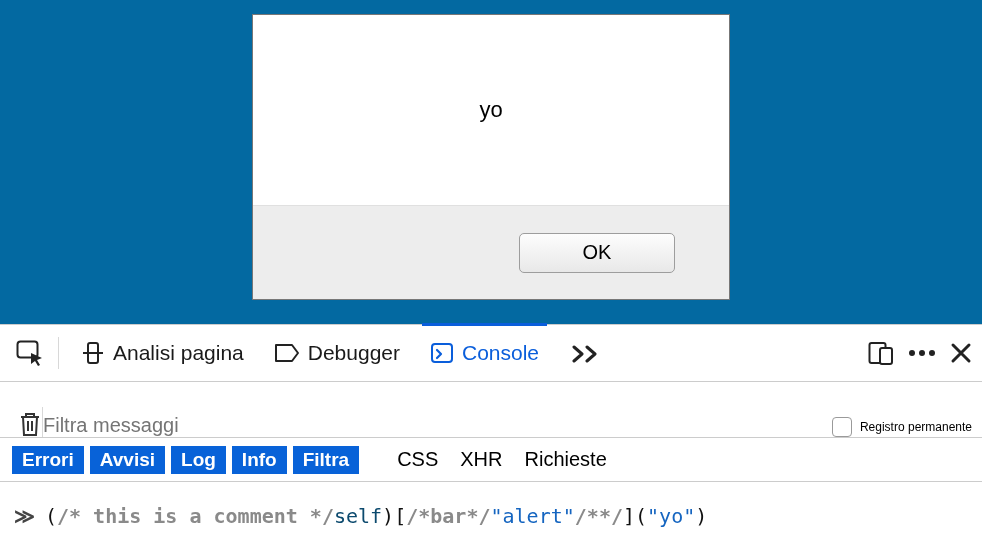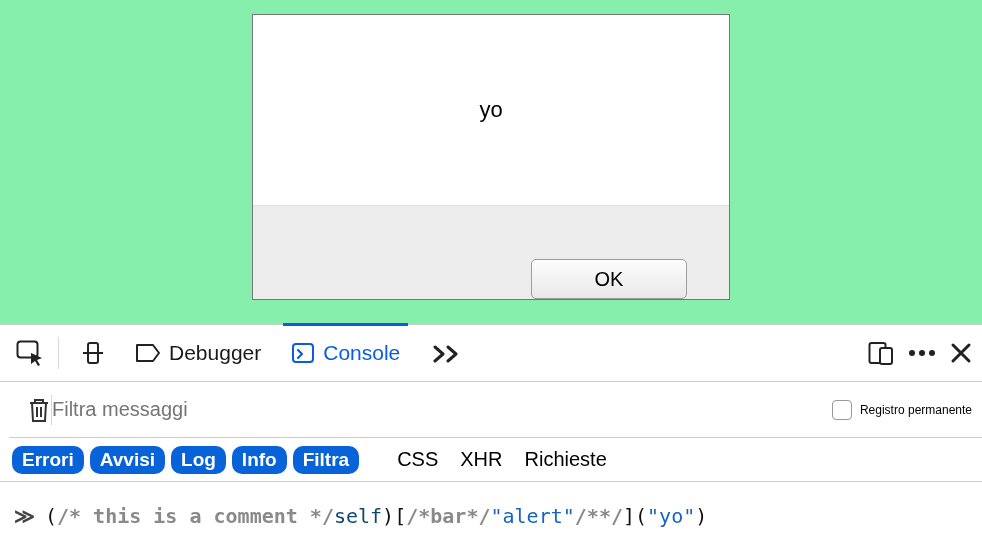--- a/index.html
+++ b/index.html
@@ -10,21 +10,21 @@
   font-size: 15px;
   overflow: hidden;
   display: flex;
   flex-direction: column;
   background: #fff;
 }
 
 
 .content-area {
   height: 324px;
-  background: #86efac;
+  background: #0369a1;
   position: relative;
   display: flex;
   justify-content: center;
   align-items: flex-start;
 }
 .alert-dialog {
   width: 478px;
   height: 286px;
   margin-top: 14px;
   background: #fff;
@@ -39,22 +39,22 @@
   justify-content: center;
   font-size: 22px;
   color: #000;
 }
 .alert-footer {
   height: 94px;
   background: #ededed;
   border-top: 1px solid #e0e0e0;
   display: flex;
   justify-content: flex-end;
-  align-items: flex-end;
-  padding-right: 42px;
+  align-items: center;
+  padding-right: 54px;
 }
 .alert-ok {
   width: 156px;
   height: 40px;
   background: linear-gradient(#fdfdfd, #e8e8e8);
   border: 1px solid #9d9d9d;
   border-radius: 5px;
   font-size: 20px;
   cursor: pointer;
 }
@@ -101,23 +101,22 @@
 
 
 .ico { display: inline-flex; align-items: center; justify-content: center; }
 .ico svg { display: block; }
 
 
 .filterbar {
   height: 56px;
   border-bottom: 1px solid #ccc;
   display: flex;
-  align-items: center;
+  align-items: flex-end;
   padding: 0 10px 0 18px;
-  margin-left: 9px;
 }
 .filter-input {
   flex: 1;
   border: none;
   font-size: 20px;
   color: #555;
   outline: none;
   background: transparent;
 }
 .persist {
@@ -141,21 +140,21 @@
   align-items: center;
   padding: 0 12px;
   gap: 6px;
 }
 .pill {
   background: #0862d8;
   color: #fff;
   font-size: 19px;
   font-weight: 600;
   padding: 3px 10px;
-  border-radius: 10px;
+  border-radius: 0;
   cursor: pointer;
 }
 .pill-gap { width: 18px; }
 .plain {
   font-size: 20px;
   color: #000000;
   padding: 2px 8px;
   cursor: pointer;
 }
 
@@ -195,20 +194,21 @@
       </svg>
   </span>
   <span class="sep"></span>
   <div class="tab">
     <span class="ico">
       <svg width="24" height="24" viewBox="0 0 24 24">
           <rect x="7" y="2" width="10" height="20" rx="2" fill="none" stroke="#222" stroke-width="2"></rect>
           <line x1="2" y1="12" x2="22" y2="12" stroke="#222" stroke-width="2"></line>
         </svg>
     </span>
+    <span>Analisi pagina</span>
   </div>
   <div class="tab">
     <span class="ico">
       <svg width="26" height="20" viewBox="0 0 26 20">
           <path d="M2 2 H18 L24 10 L18 18 H2 Z" fill="none" stroke="#222" stroke-width="2" stroke-linejoin="round"></path>
         </svg>
     </span>
     <span>Debugger</span>
   </div>
   <div class="tab active">

